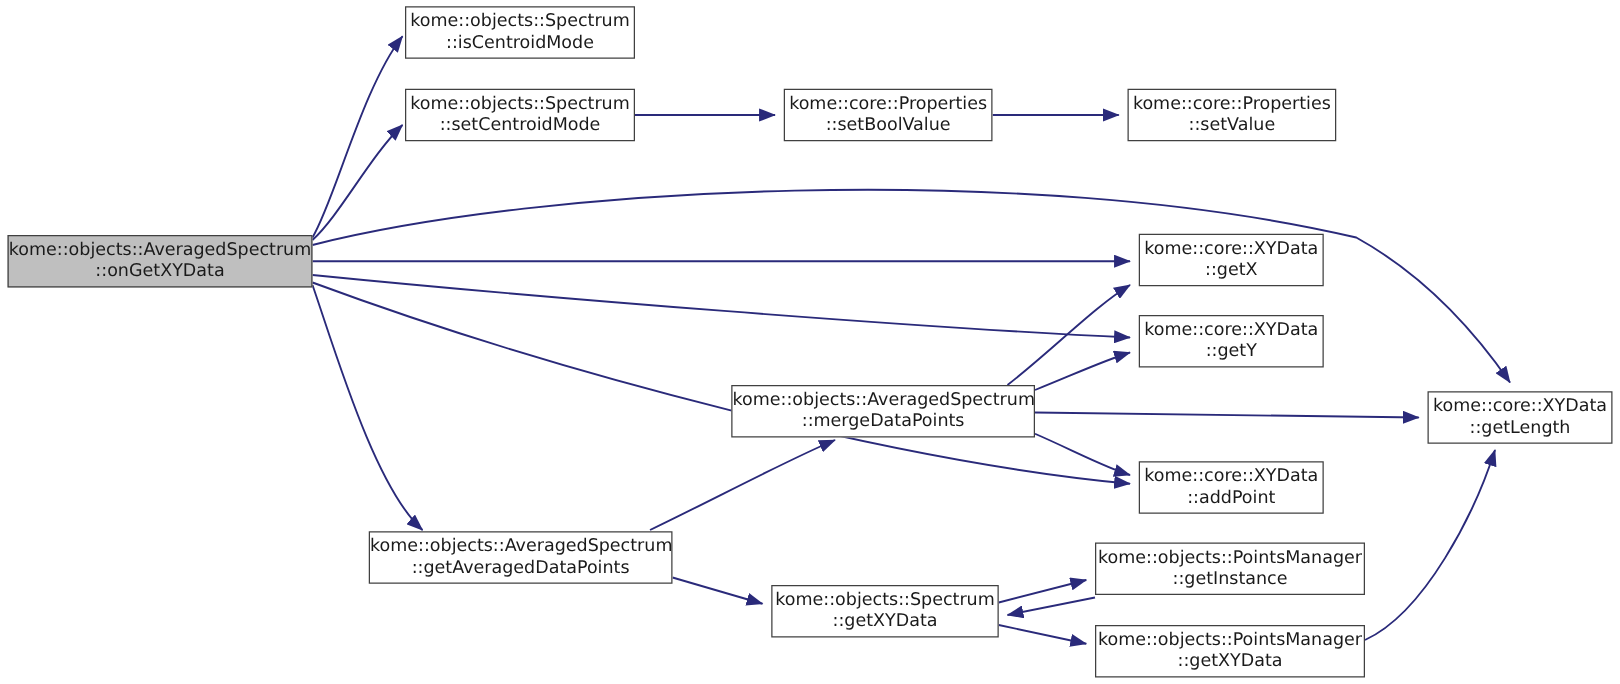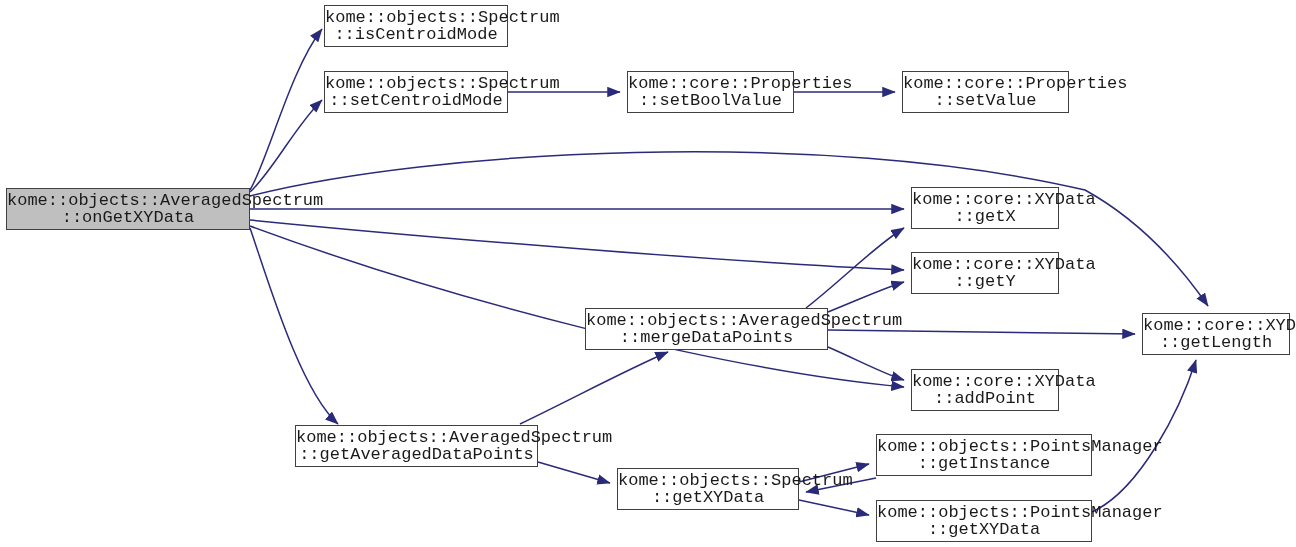--- a/index.html
+++ b/index.html
@@ -28,26 +28,25 @@
   .node {
     position: absolute;
     box-sizing: border-box;
     border: 1px solid #404040;
     background: #ffffff;
     display: flex;
     align-items: center;
     justify-content: center;
     text-align: center;
     color: #1a1a1a;
-    font-size: 17px;
+    font-size: 14px;
     line-height: 17px;
     letter-spacing: 0px;
     white-space: pre-line;
     z-index: 5;
-    font-family: Liberation Mono, monospace;
   }
   .node.root {
     background: #bfbfbf;
     border-color: #404040;
   }
   .node-label {
     display: block;
     width: 100%;
     padding: 0 4px;
     white-space: pre-line;

